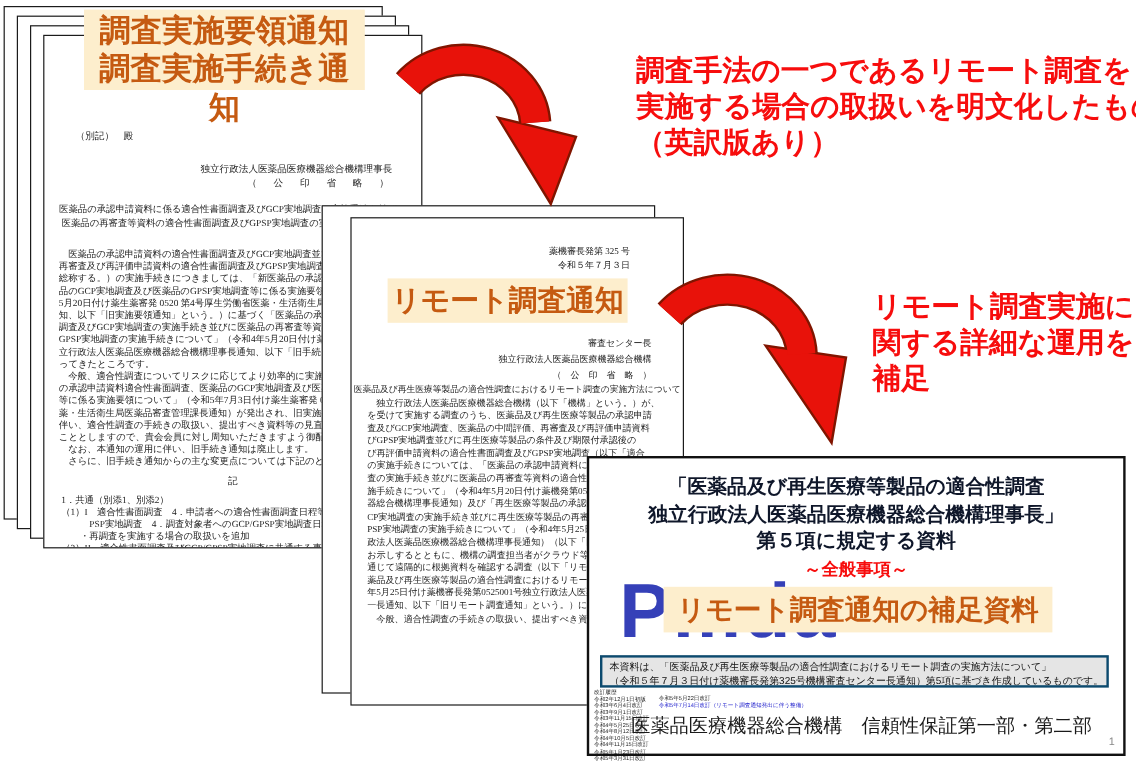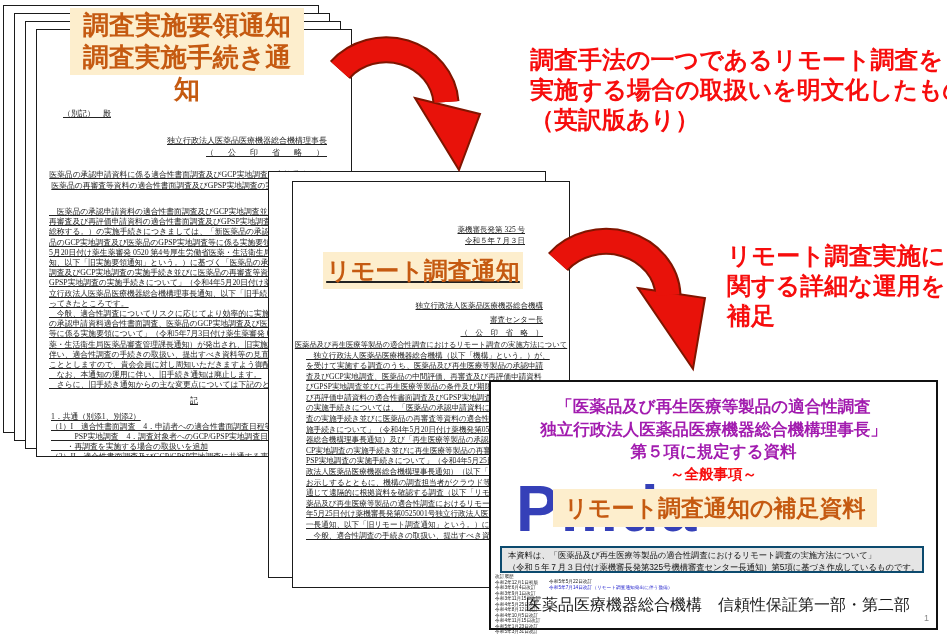--- a/index.html
+++ b/index.html
@@ -1,47 +1,47 @@
 <!DOCTYPE html>
 <html><head>
 <meta charset="utf-8">
 <style>
   html,body{margin:0;padding:0;background:#fff;}
   #canvas{position:relative;width:947px;height:638px;background:#ffffff;overflow:hidden;
           font-family:"Liberation Sans",sans-serif;}
   
-  .sheet{position:absolute;background:#ffffff;border:1.2px solid #1b1b1b;box-sizing:border-box;overflow:hidden;text-decoration:underline;}
+  .sheet{position:absolute;background:#ffffff;border:1.2px solid #1b1b1b;box-sizing:border-box;overflow:hidden;}
   .doc-serif{font-family:"Liberation Serif",serif;color:#222;}
   
   .d1{width:316px;height:428px;}
   .d1-num{margin-top:20px;padding-right:50px;text-align:right;font-size:8px;line-height:11px;}
   .d1-addr{margin-top:36px;padding-left:26px;font-size:8px;}
   .d1-sender{margin-top:16px;padding-right:24px;text-align:right;font-size:8px;line-height:12px;}
   .d1-seal{letter-spacing:3px;}
   .d1-subject{margin-top:10px;text-align:center;font-size:7.8px;line-height:11px;white-space:nowrap;}
   .d1-body{margin-top:16px;padding:0 12px;font-size:7.8px;line-height:10.2px;}
   .d1-body div,.d1-list div,.d1-subject div,.d2-body div{white-space:nowrap;overflow:hidden;}
   .d1-ki{margin-top:4px;text-align:center;font-size:8px;}
   .d1-list{margin-top:6px;padding:0 14px;font-size:7.8px;line-height:10px;}
   
   .hbox{position:absolute;background:#fdeecd;color:#c55a11;font-weight:bold;text-align:center;
         font-family:"Liberation Sans",sans-serif;}
   
   .d2{width:278px;height:407px;}
-  .d2-num{margin-top:42px;padding-right:44px;text-align:right;font-size:7.5px;line-height:11px;}
+  .d2-num{margin-top:22px;padding-right:44px;text-align:right;font-size:7.5px;line-height:11px;}
   .d2-box{position:static;margin:6px 0 0 30px;width:200px;height:37px;font-size:24px;line-height:37px;}
   .d2-sender{margin-top:10px;padding-right:26px;text-align:right;font-size:7.5px;line-height:13.5px;}
   .d2-subject{margin-top:0;text-align:center;font-size:7.3px;white-space:nowrap;}
   .d2-body{margin-top:1px;padding:0 13px;font-size:7.6px;line-height:10.6px;}
   
   .red-note{position:absolute;color:#f70d0d;font-weight:bold;font-size:24px;line-height:30px;white-space:nowrap;z-index:40;}
   
   #doc3{position:absolute;left:489px;top:380px;width:449px;height:250px;background:#fff;
         border:2px solid #111;box-sizing:border-box;z-index:20;}
-  .d3-title{margin-top:13px;text-align:center;font-weight:bold;font-size:16.5px;line-height:22.5px;color:#a21caf;}
+  .d3-title{margin-top:13px;text-align:center;font-weight:bold;font-size:16.5px;line-height:22.5px;color:#0f172a;}
   .d3-general{text-align:center;font-weight:bold;font-size:14.5px;color:#f70d0d;margin-top:2px;}
   .d3-pmda{position:absolute;left:25px;top:90px;font-size:64px;font-weight:bold;color:#3540b8;
            letter-spacing:2px;z-index:1;}
   .d3-hbox{left:62px;top:107px;width:324px;height:38px;font-size:23px;line-height:38px;z-index:2;}
   .d3-note{position:absolute;left:9px;top:164px;width:424px;height:27px;border:2px solid #0c4a6e;
            background:#e5e5e5;box-sizing:border-box;padding:2px 6px;font-size:8.3px;line-height:11.5px;
            color:#111;z-index:3;white-space:nowrap;overflow:hidden;}
   .d3-rev{position:absolute;left:4px;top:192px;font-size:4.7px;line-height:5.5px;color:#222;z-index:3;}
   .d3-rev2{position:absolute;left:58px;top:197px;font-size:4.7px;line-height:6px;color:#222;z-index:3;white-space:nowrap;}
   .d3-rev2 .blue{color:#2020cc;}
@@ -106,22 +106,22 @@
     </div>
   </div>
 
   <div style="position:absolute;left:0;top:0;z-index:10;">
     <div class="sheet d2" style="left:268px;top:171px;"></div>
     <div class="sheet d2 doc-serif" style="left:292px;top:181px;">
       <div class="d2-num">薬機審長発第 325 号</div>
       <div class="d2-num" style="margin-top:0;">令和５年７月３日</div>
       <div class="hbox d2-box">リモート調査通知</div>
       <div class="d2-sender">
+          <div>審査センター長</div>
           <div>独立行政法人医薬品医療機器総合機構</div>
-          <div>審査センター長</div>
           <div>（　公　印　省　略　）</div>
         </div>
       <div class="d2-subject">医薬品及び再生医療等製品の適合性調査におけるリモート調査の実施方法について</div>
       <div class="d2-body">
           <div>　独立行政法人医薬品医療機器総合機構（以下「機構」という。）が、</div>
           <div>を受けて実施する調査のうち、医薬品及び再生医療等製品の承認申請</div>
           <div>査及びGCP実地調査、医薬品の中間評価、再審査及び再評価申請資料</div>
           <div>びGPSP実地調査並びに再生医療等製品の条件及び期限付承認後の</div>
           <div>び再評価申請資料の適合性書面調査及びGPSP実地調査（以下「適合</div>
           <div>の実施手続きについては、「医薬品の承認申請資料に係る適合性書面調</div>

